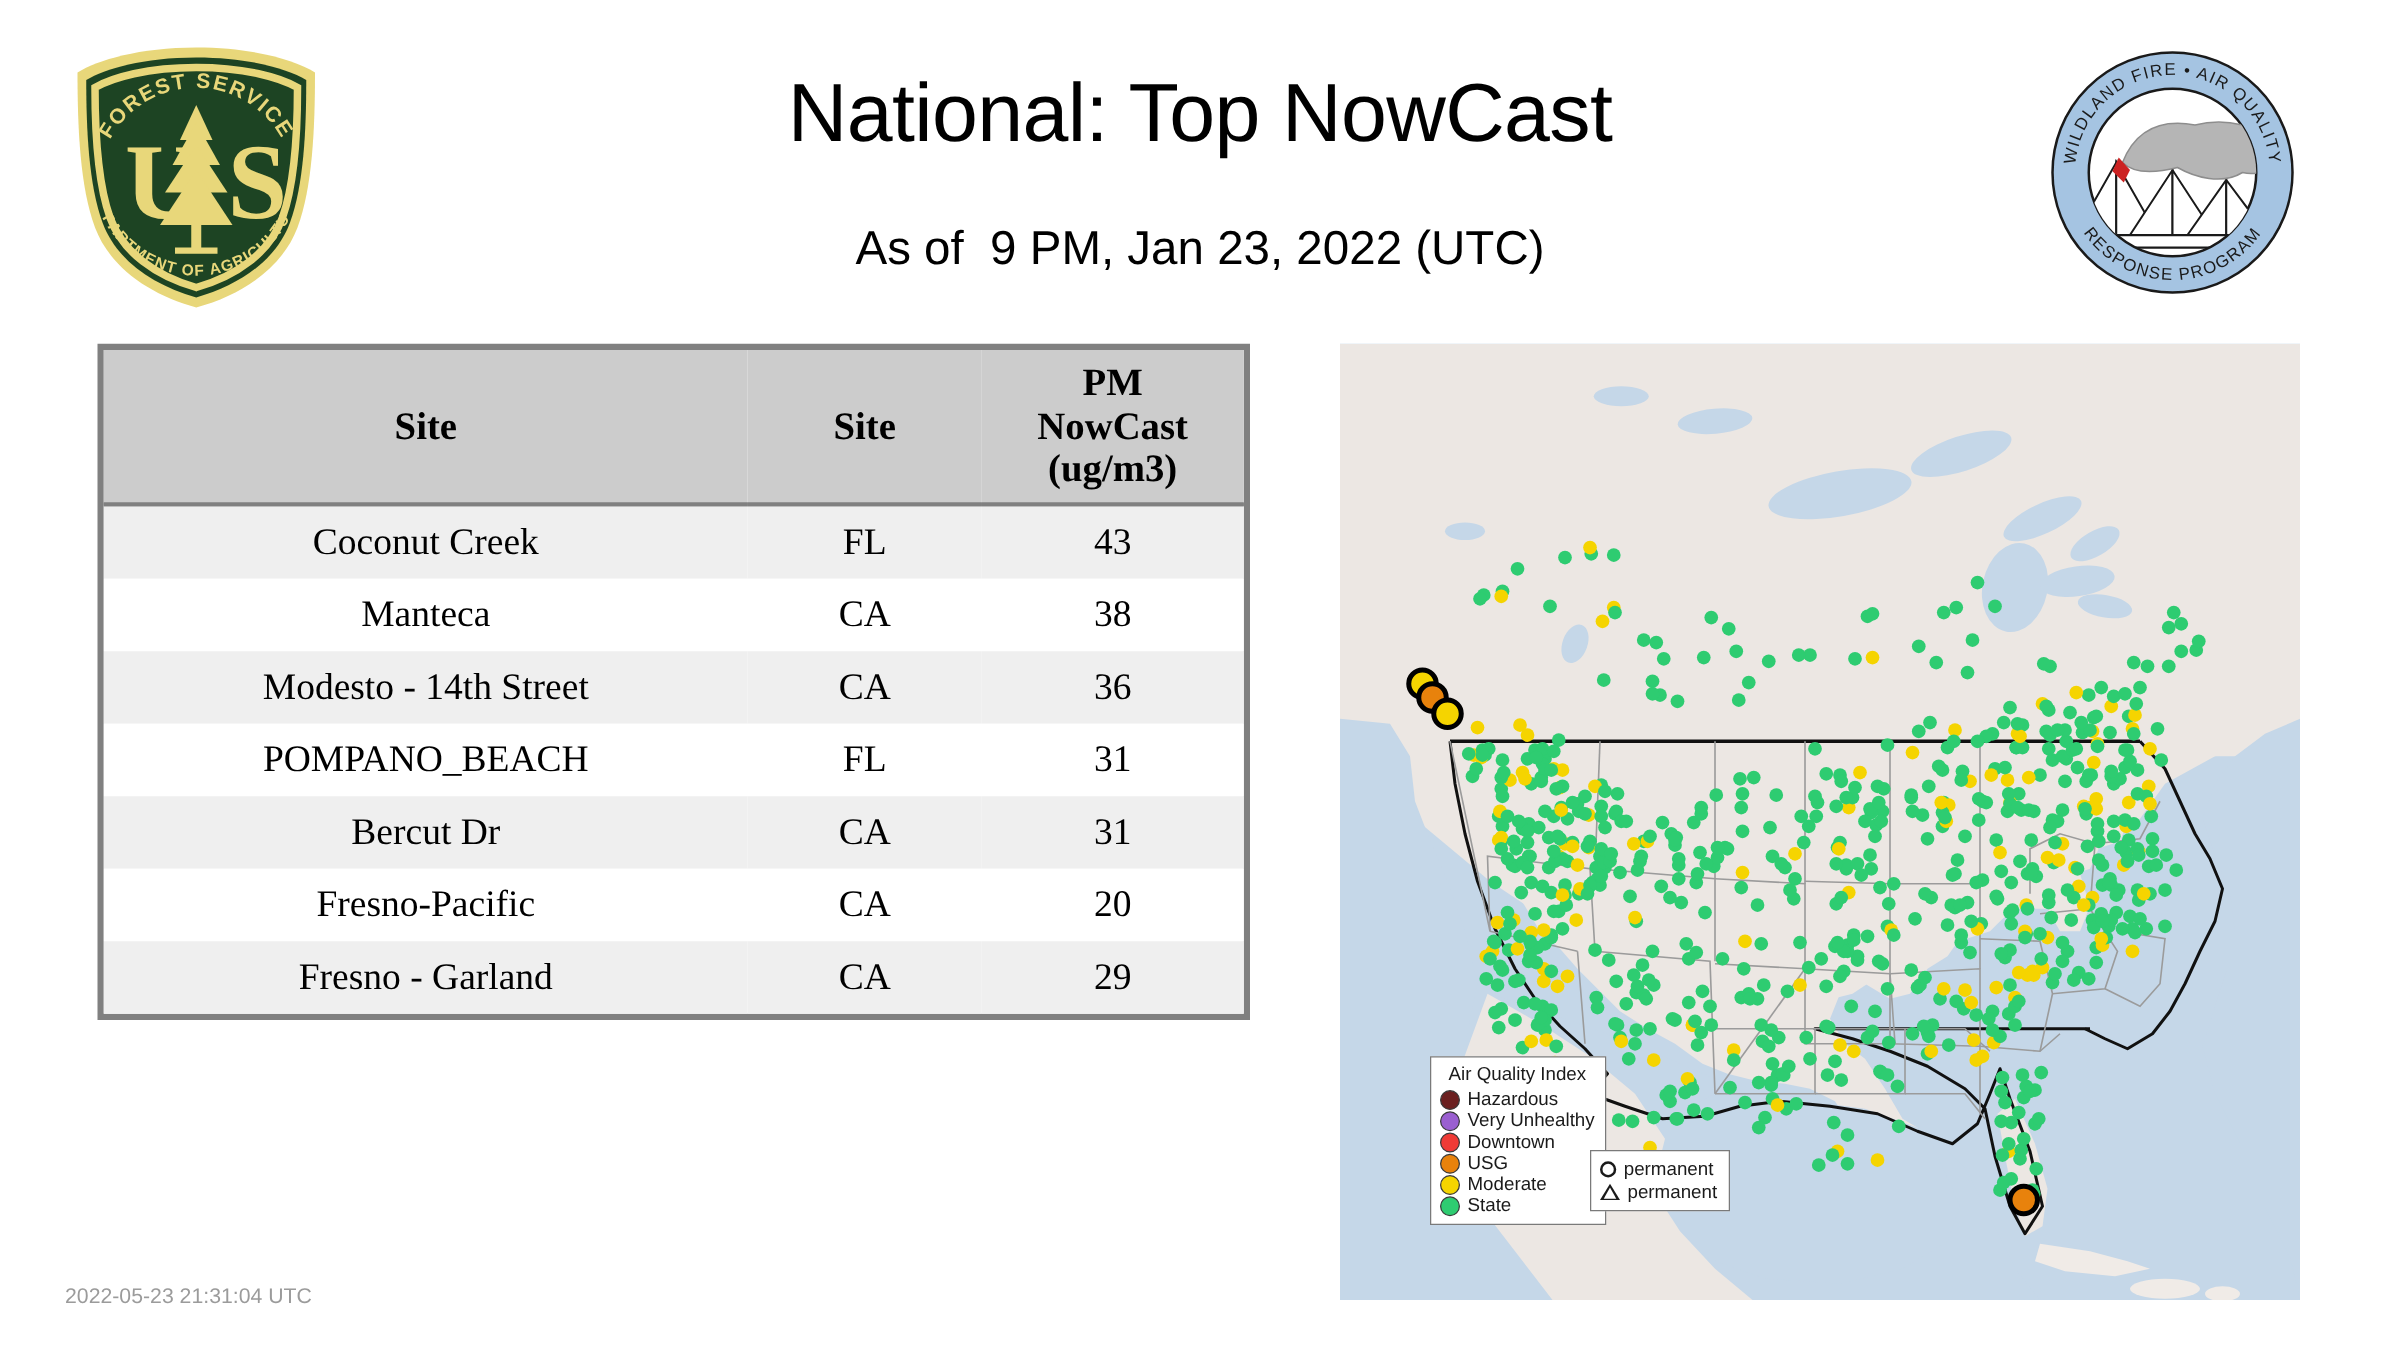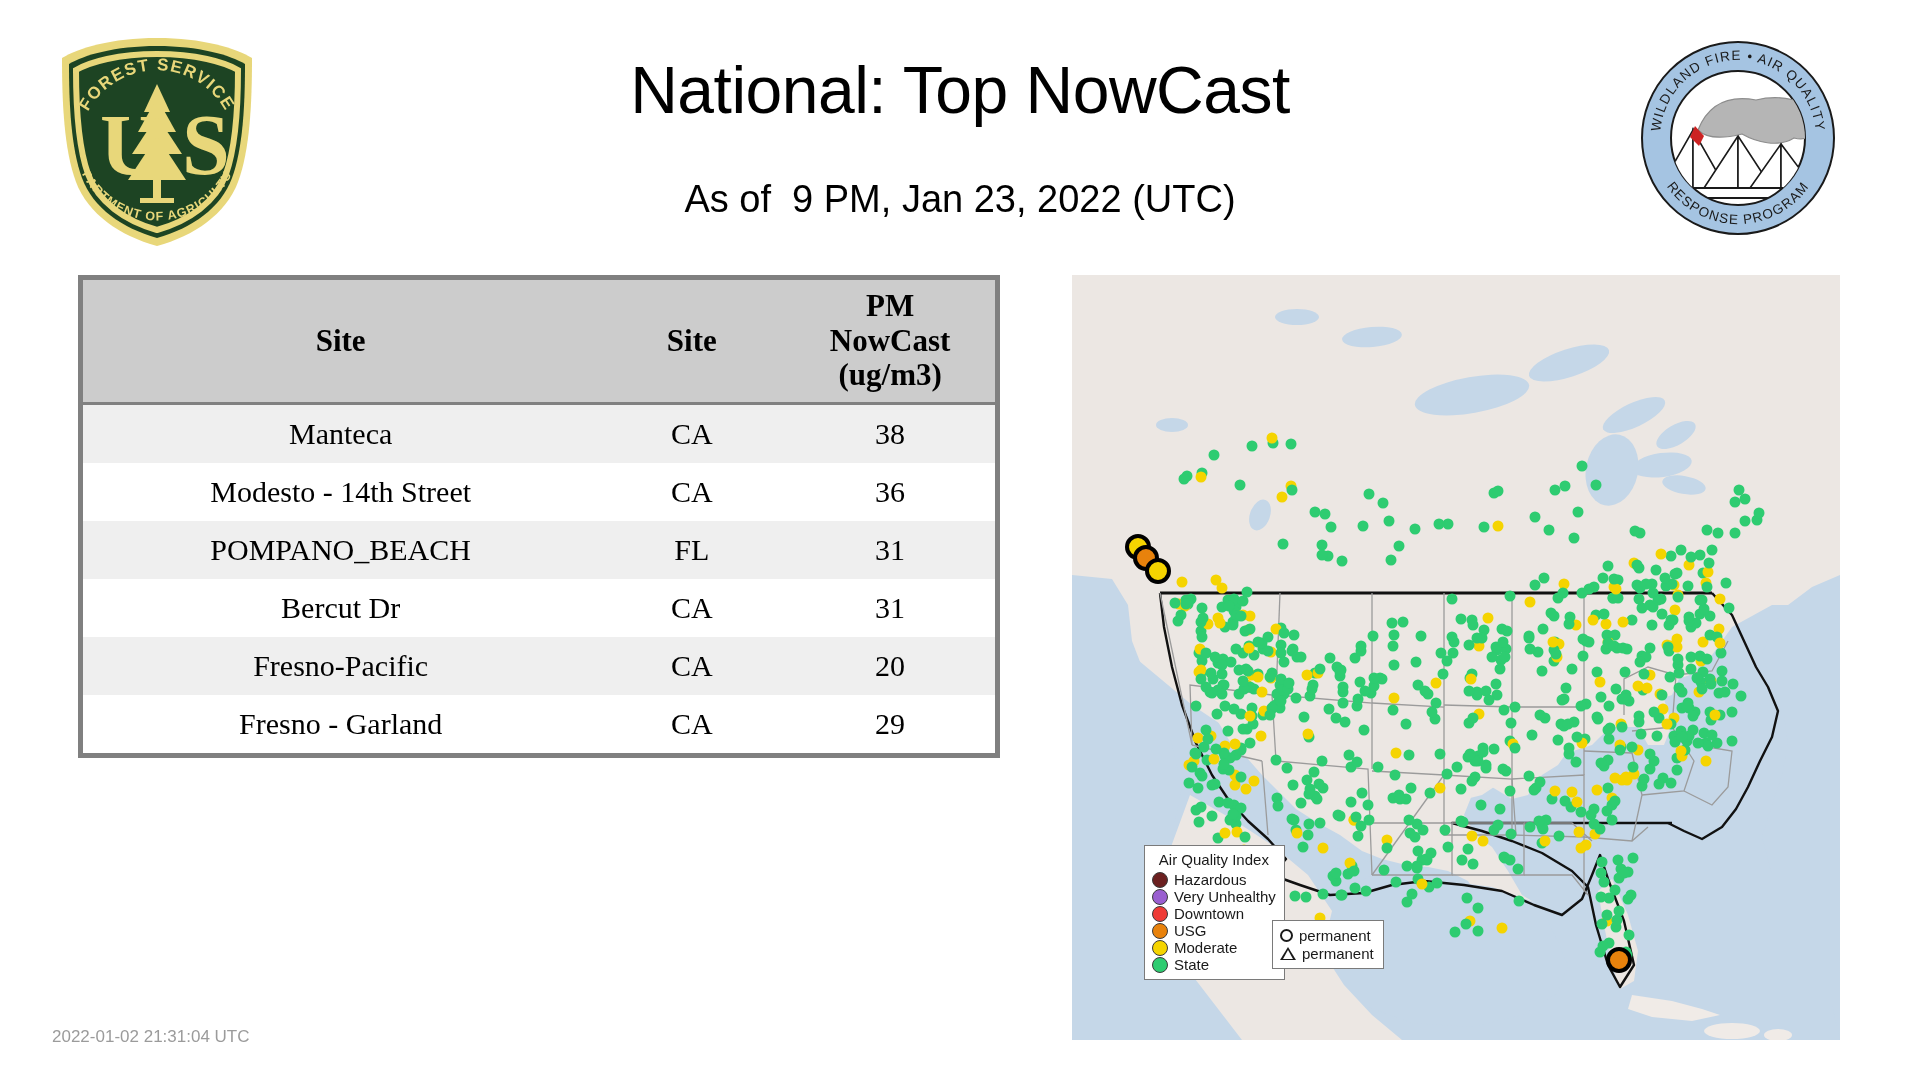--- a/index.html
+++ b/index.html
@@ -299,20 +299,25 @@
           <span>Site</span>
         </th>
         <th>
           <span>PM</span><br>
           <span>NowCast</span><br>
           <span>(ug/m3)</span>
         </th>
       </tr>
     </thead>
     <tbody id="table-body">
+        <tr>
+          <td>Coconut Creek</td>
+          <td>FL</td>
+          <td>43</td>
+        </tr>
         <tr>
           <td>Manteca</td>
           <td>CA</td>
           <td>38</td>
         </tr>
         <tr>
           <td>Modesto - 14th Street</td>
           <td>CA</td>
           <td>36</td>
         </tr>
@@ -1298,13 +1303,13 @@
       <span class="sym-circle"></span>
       <span class="legend-label">permanent</span>
     </div>
     <div class="sym-row">
       <span class="sym-triangle"></span>
       <span class="legend-label">permanent</span>
     </div>
   </div>
 </div>
 
-<div id="footer-timestamp">2022-01-02 21:31:04 UTC</div>
+<div id="footer-timestamp">2022-05-23 21:31:04 UTC</div>
 
 </body></html>

